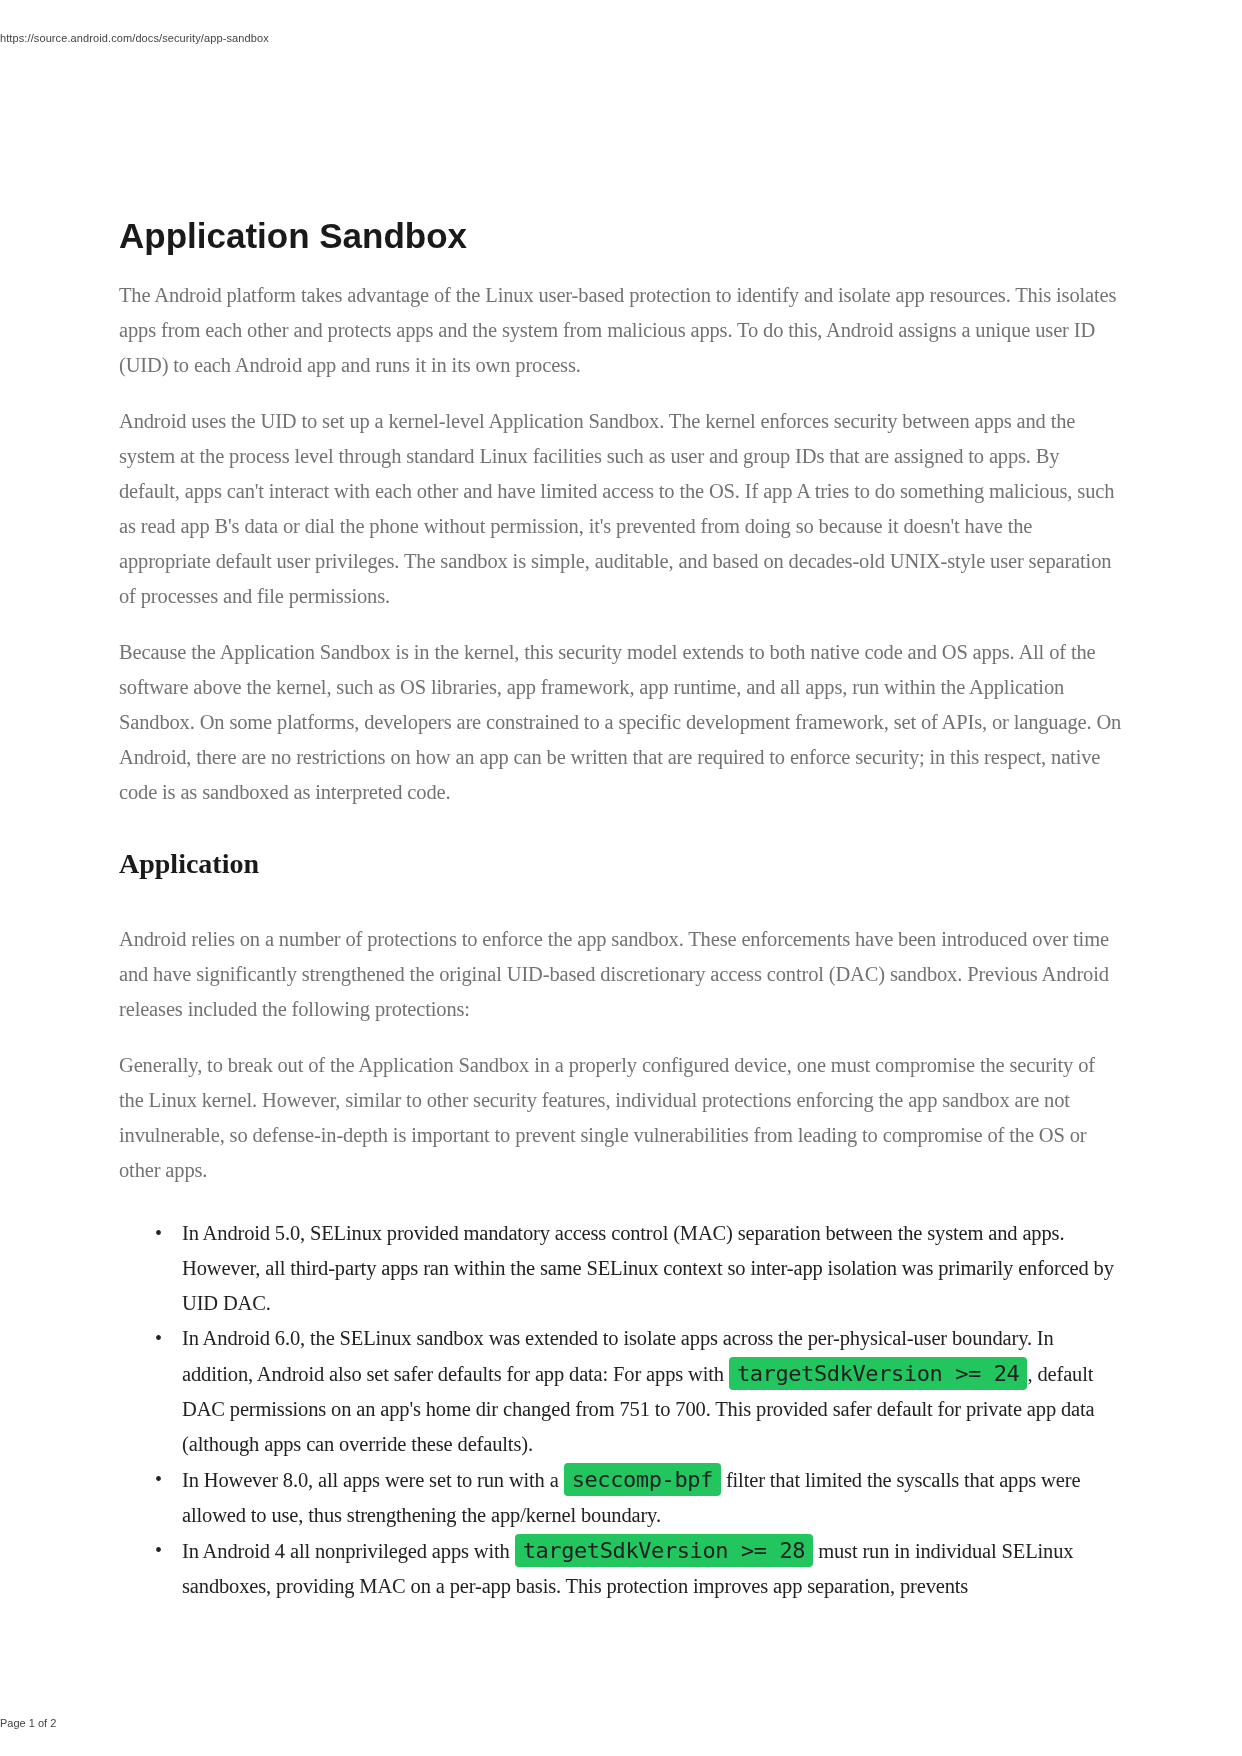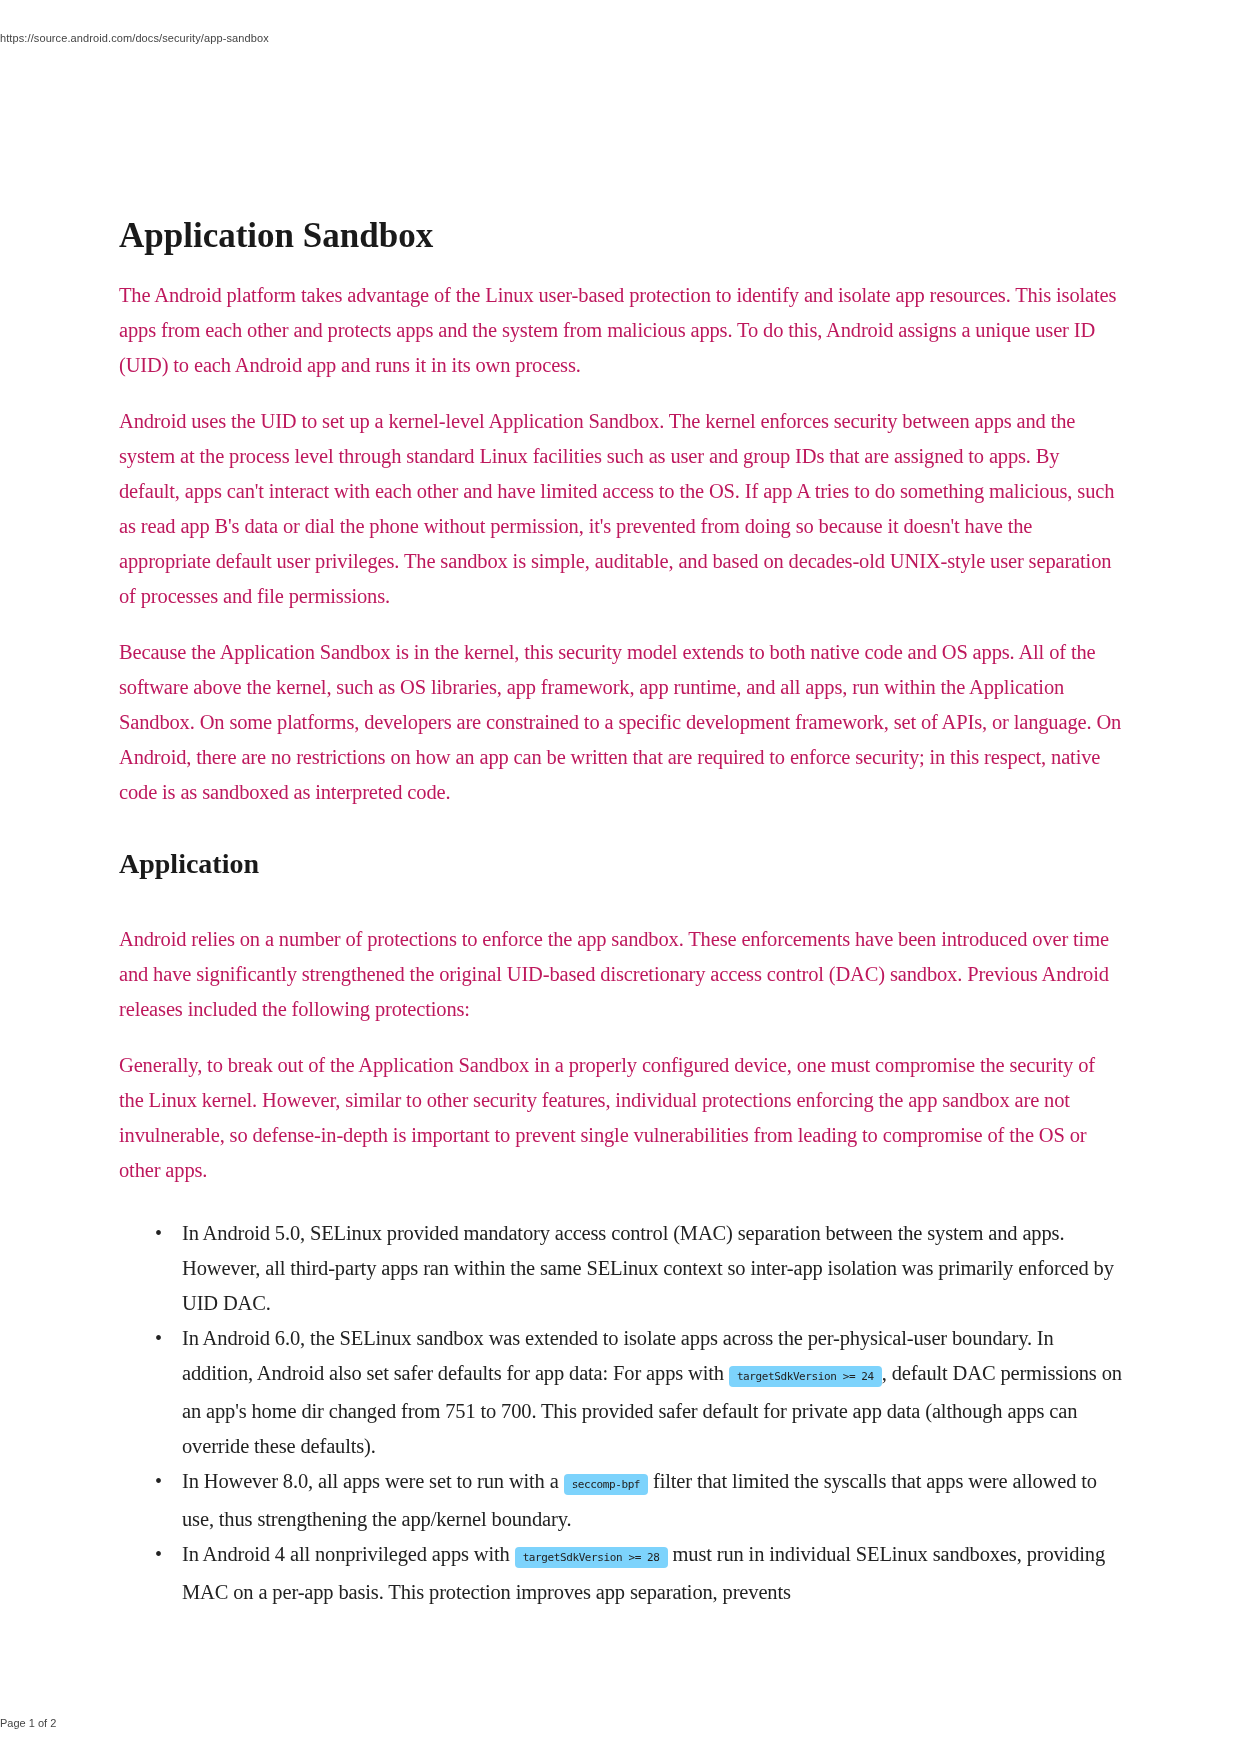--- a/index.html
+++ b/index.html
@@ -34,37 +34,37 @@
       font-size: 11px;
       color: #444444;
     }
     .content {
       position: absolute;
       top: 212px;
       left: 119px;
       width: 1005px;
     }
     h1.page-title {
-      font-family: Liberation Serif, serif;
+      font-family: Liberation Sans, sans-serif;
       font-weight: bold;
       font-size: 35px;
       line-height: 48px;
       color: #1a1a1a;
       margin-bottom: 18px;
     }
     .archived {
       font-size: 18px;
       line-height: 24px;
       color: #777777;
       margin-bottom: 22px;
     }
     p.body {
       font-size: 20.5px;
       line-height: 35px;
-      color: #be185d;
+      color: #737373;
       margin-bottom: 21px;
       letter-spacing: -0.15px;
     }
     h2.section-title {
       font-family: "Liberation Serif", "DejaVu Serif", serif;
       font-weight: bold;
       font-size: 28px;
       line-height: 40px;
       color: #1a1a1a;
       margin-top: 34px;
@@ -83,22 +83,22 @@
       letter-spacing: -0.15px;
     }
     ul.protections li .bullet {
       position: absolute;
       left: -27px;
       top: 0;
       font-size: 20px;
     }
     code.inline {
       font-family: "DejaVu Sans Mono", "Liberation Mono", monospace;
-      font-size: 11px;
-      background: #7dd3fc;
+      font-size: 22px;
+      background: #22c55e;
       border-radius: 4px;
       padding: 4px 8px;
       color: #222222;
       letter-spacing: -0.4px;
     }
   </style>
 </head>
 <body>
 
 <div class="url-header">https://source.android.com/docs/security/app-sandbox</div>

